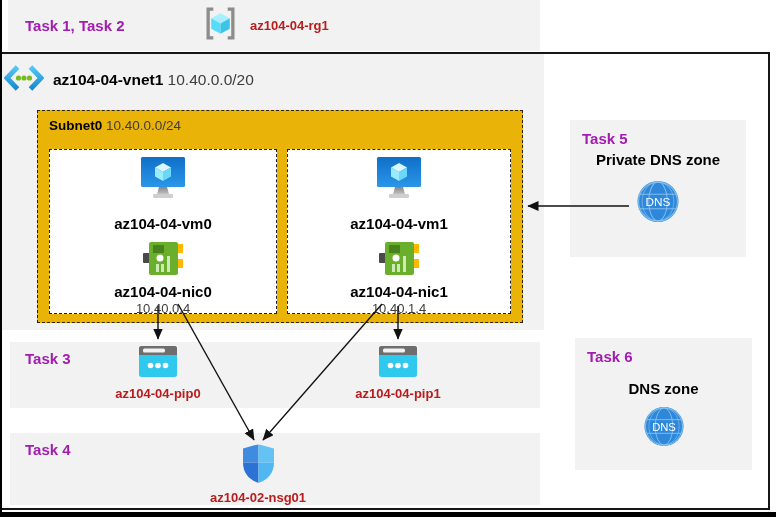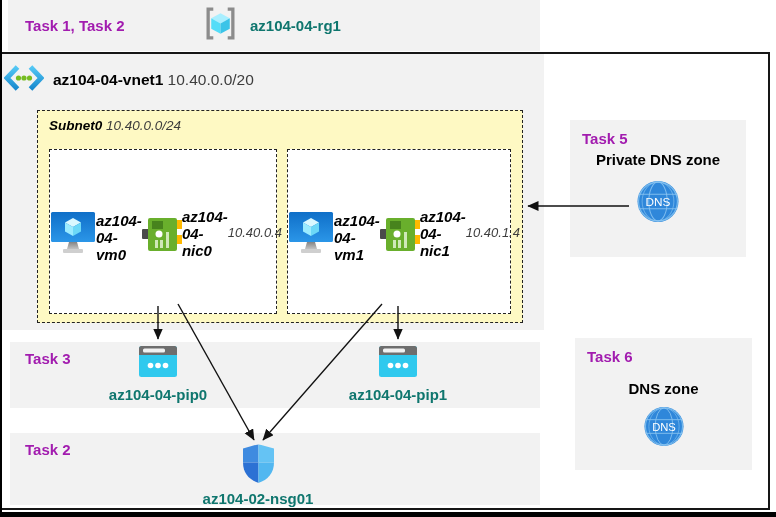--- a/index.html
+++ b/index.html
@@ -11,33 +11,33 @@
   
   .edge-left{left:0;top:0;width:2px;height:517px;background:#000;}
   .edge-bottom{left:0;top:512px;width:776px;height:5px;background:#000;}
   .rg-box{left:0;top:52px;width:770px;height:458px;border:2px solid #161616;background:#fff;box-sizing:border-box;}
   
   .band{background:#F2F2F2;}
   .top-band{left:8px;top:0;width:532px;height:51px;display:flex;align-items:center;}
   .task-label{font-weight:bold;font-size:15px;color:#a21caf;}
   .top-band .task-label{margin-left:17px;width:150px;}
   .rg-row{display:flex;align-items:center;gap:12px;margin-left:28px;}
-  .name-bold{font-weight:bold;font-size:15px;color:#0f766e;}
+  .name-bold{font-weight:bold;font-size:13px;color:#b91c1c;}
   
   .vnet-box{left:2px;top:54px;width:542px;height:276px;background:#F2F2F2;}
   .vnet-head{position:absolute;left:2px;top:10px;display:flex;align-items:center;gap:9px;}
   .vnet-title{font-size:15.5px;}
   .vnet-title .nm{font-weight:bold;}
   .cidr{font-weight:normal;color:#3D3D3D;}
   
-  .subnet-container{left:37px;top:110px;width:486px;height:213px;background:#fef9c3;border:1.5px dashed #222;box-sizing:border-box;font-style:italic;}
+  .subnet-container{left:37px;top:110px;width:486px;height:213px;background:#eab308;border:1.5px dashed #222;box-sizing:border-box;}
   .subnet-label{position:absolute;font-size:13.5px;}
   .subnet-label .nm{font-weight:bold;}
   .subnet-box{position:absolute;background:#fff;border:1.5px dashed #222;box-sizing:border-box;
-    display:flex;flex-direction:row;align-items:center;}
+    display:flex;flex-direction:column;align-items:center;}
   .sb0{left:11px;top:38px;width:228px;height:165px;}
   .sb1{left:249px;top:38px;width:224px;height:165px;}
   .vm-label{font-weight:bold;font-size:15px;margin-top:11px;}
   .nic-label{font-weight:bold;font-size:15px;margin-top:3px;}
   .ip-label{font-size:13px;color:#3D3D3D;margin-top:1px;}
   .vm-ico{margin-top:7px;}
   .nic-ico{margin-top:9px;}
   
   .t3-band{left:10px;top:342px;width:530px;height:66px;}
   .t4-band{left:10px;top:433px;width:530px;height:72px;}
@@ -202,21 +202,21 @@
         <rect x="4" y="2.5" width="22" height="4" rx="1.5" fill="#F2F2F2"></rect>
         <circle cx="11.5" cy="19.5" r="2.8" fill="#fff"></circle>
         <circle cx="19" cy="19.5" r="2.8" fill="#fff"></circle>
         <circle cx="26.5" cy="19.5" r="2.8" fill="#fff"></circle>
       </svg>
     </span>
     <span class="name-bold">az104-04-pip1</span>
   </div>
 
   <div class="abs band t4-band">
-    <span class="task-label corner-label">Task 2</span>
+    <span class="task-label corner-label">Task 4</span>
   </div>
   <div class="abs nsg-group" style="left:188px;top:444px;">
     <span>
       <svg width="31" height="39" viewBox="0 0 32 40">
         <defs>
           <clipPath id="shield">
             <path d="M16,0 L32,4.5 V19 C32,30 25.5,37 16,40 C6.5,37 0,30 0,19 V4.5 Z"></path>
           </clipPath>
         </defs>
         <g clip-path="url(#shield)">

